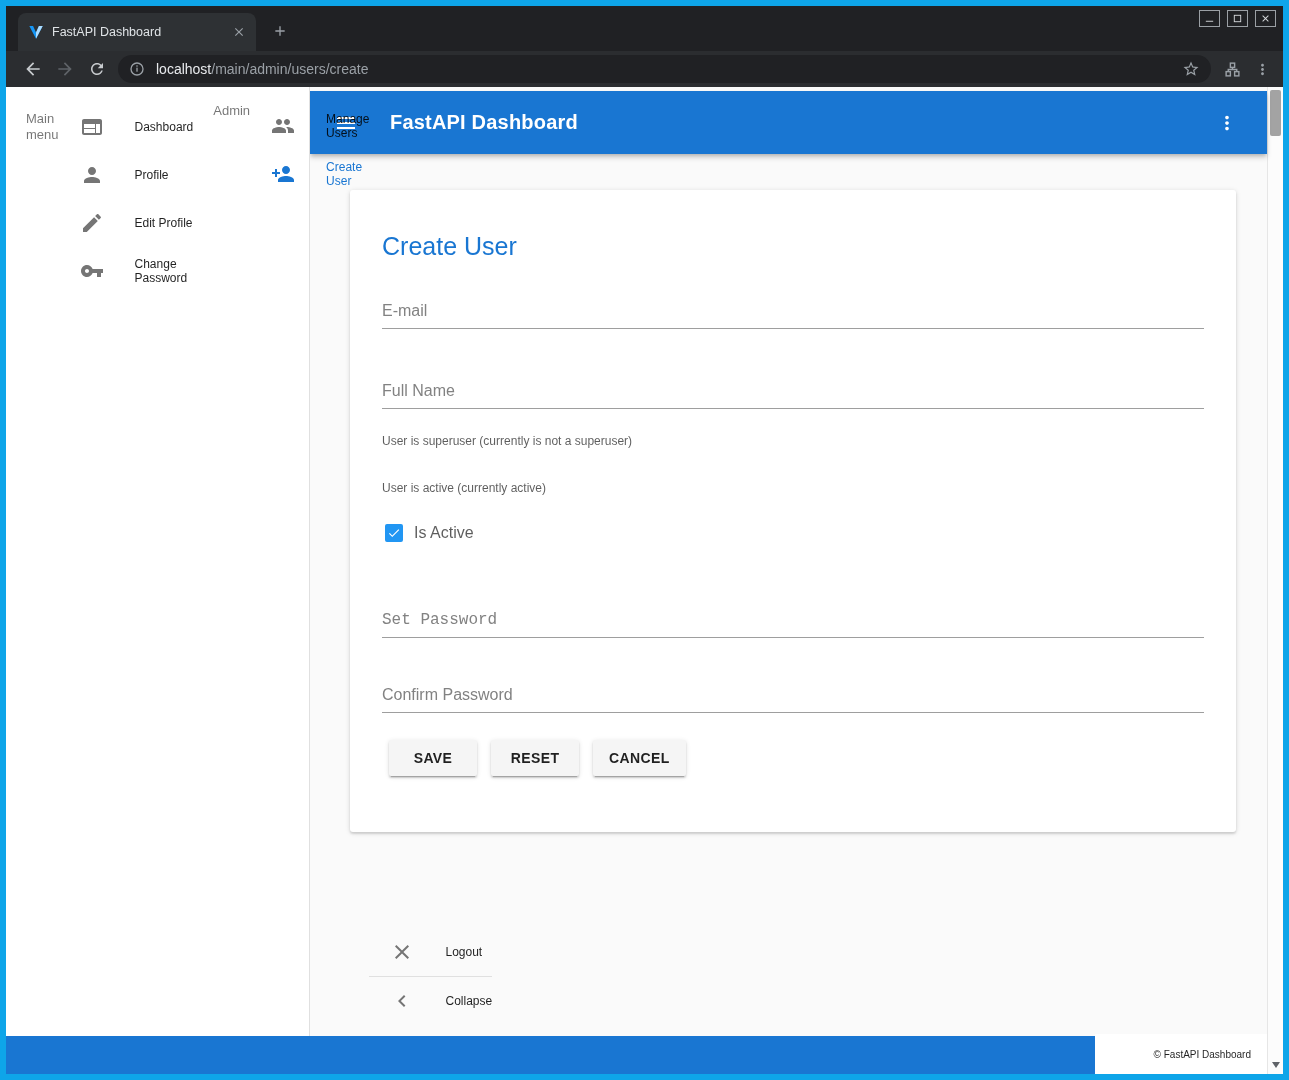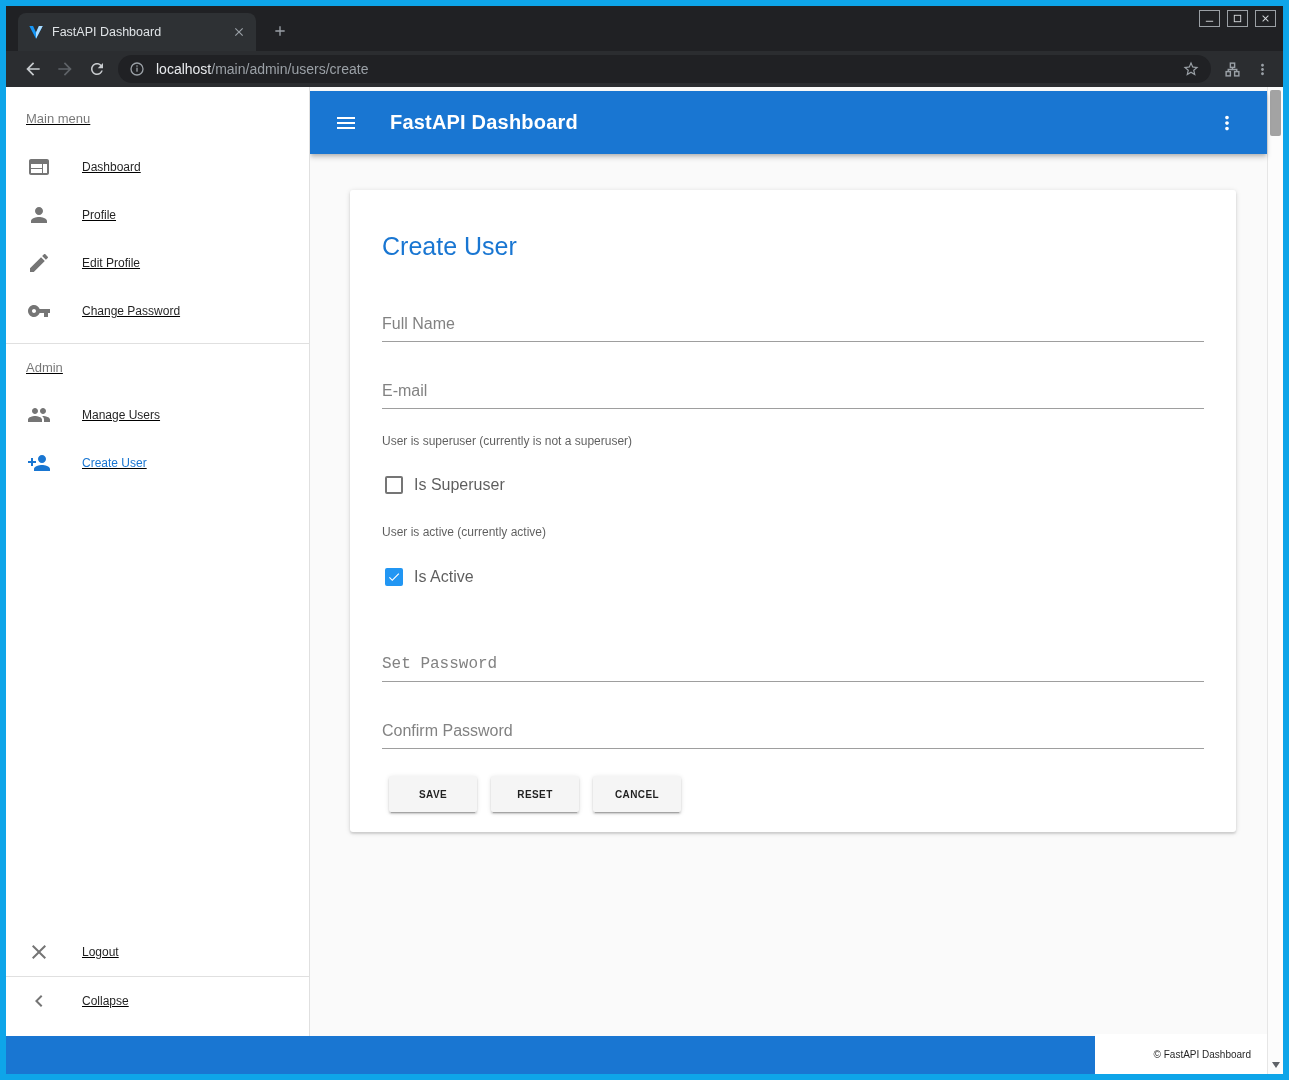--- a/index.html
+++ b/index.html
@@ -27,21 +27,21 @@
   .url { font-size: 14px; margin-left: 10px; white-space: nowrap; }
   .url .host { color: #e8eaed; }
   .url .path { color: #9aa0a6; }
   .omni-star { margin-left: auto; width: 20px; height: 20px; color: #9aa0a6; display: flex; align-items: center; justify-content: center; cursor: pointer; }
   .nav-right { position: absolute; right: 6px; top: 4px; height: 28px; display: flex; align-items: center; }
   .nav-right .rbtn { width: 30px; height: 28px; display: flex; align-items: center; justify-content: center; color: #9aa0a6; cursor: pointer; }
 
   
   .content { position: absolute; top: 81px; left: 0; right: 0; bottom: 0; background: #fafafa; }
 
-  .sidebar { position: absolute; left: 0; top: 0; width: 304px; bottom: 38px; background: #fff; border-right: 1px solid #e0e0e0; display: flex; flex-direction: column; z-index: 3; text-decoration: underline; }
+  .sidebar { position: absolute; left: 0; top: 0; width: 304px; bottom: 38px; background: #fff; border-right: 1px solid #e0e0e0; display: flex; flex-direction: row; z-index: 3; }
   .section-label { font-size: 13px; color: rgba(0,0,0,.54); padding-left: 20px; height: 16px; line-height: 16px; }
   .label-main { margin-top: 24px; }
   .items-main { margin-top: 16px; }
   .label-admin { margin-top: 16px; }
   .items-admin { margin-top: 15px; }
   .nav-item { height: 48px; display: flex; align-items: center; padding-left: 21px; cursor: pointer; }
   .nav-item .nicon { width: 24px; height: 24px; margin-right: 31px; fill: #757575; flex: none; }
   .nav-item .nlabel { font-size: 12px; color: rgba(0,0,0,.87); }
   .nav-item.active .nicon { fill: var(--primary, #1976d2); }
   .nav-item.active .nlabel { color: var(--primary, #1976d2); }
@@ -52,32 +52,32 @@
   .appbar { position: absolute; left: 304px; right: 16px; top: 4px; height: 63px; background: var(--primary, #1976d2); display: flex; align-items: center; box-shadow: 0 2px 4px -1px rgba(0,0,0,.2), 0 4px 5px 0 rgba(0,0,0,.14); z-index: 2; }
   .menu-btn { width: 48px; height: 48px; margin-left: 12px; display: flex; align-items: center; justify-content: center; color: #fff; cursor: pointer; }
   .appbar-title { color: #fff; font-size: 20px; font-weight: 700; margin-left: 20px; letter-spacing: .2px; }
   .dots-btn { margin-left: auto; margin-right: 16px; width: 48px; height: 48px; display: flex; align-items: center; justify-content: center; color: #fff; cursor: pointer; }
 
   .main { position: absolute; left: 304px; top: 67px; right: 16px; bottom: 38px; background: #fafafa; }
   .card { position: absolute; left: 40px; top: 36px; width: 886px; height: 642px; background: #fff; border-radius: 3px; padding: 0 32px; box-shadow: 0 1px 5px rgba(0,0,0,.15), 0 2px 2px rgba(0,0,0,.1); }
   .card-title { margin-top: 40px; font-size: 25px; line-height: 32px; font-weight: 400; color: var(--primary, #1976d2); }
   .field input { width: 100%; border: none; outline: none; background: transparent; font-size: 16px; height: 35px; border-bottom: 1px solid #9e9e9e; color: rgba(0,0,0,.87); font-family: inherit; }
   .field input::placeholder { color: #828282; opacity: 1; }
-  .f1 { margin-top: 45px; } .f2 { margin-top: 32px; } .f3 { margin-top: 60px; font-family: Liberation Mono, monospace; } .f4 { margin-top: 32px; }
+  .f1 { margin-top: 45px; } .f2 { margin-top: 32px; } .f3 { margin-top: 60px; font-family: Liberation Mono, monospace; } .f4 { margin-top: 40px; }
   .hint { font-size: 12px; color: rgba(0,0,0,.64); height: 20px; line-height: 20px; }
   .hint1 { margin-top: 22px; } .hint2 { margin-top: 27px; }
   .cb-row { display: flex; align-items: center; height: 20px; margin-left: 3px; cursor: pointer; }
   .cb-row1 { margin-top: 24px; } .cb-row2 { margin-top: 25px; }
   .cb { width: 18px; height: 18px; border: 2px solid rgba(0,0,0,.54); border-radius: 2px; display: flex; align-items: center; justify-content: center; flex: none; }
   .cb svg { display: none; width: 14px; height: 14px; fill: #fff; }
   .cb[data-checked="true"] { background: var(--checkbox-active, #2196f3); border-color: var(--checkbox-active, #2196f3); }
   .cb[data-checked="true"] svg { display: block; }
   .cb-label { margin-left: 11px; font-size: 16px; color: rgba(0,0,0,.64); }
   .btn-row { margin-top: 27px; display: flex; padding-left: 7px; }
-  .btn { height: 36px; min-width: 88px; padding: 0 16px; background: #f5f5f5; border: none; border-radius: 2px; font-family: inherit; font-size: 10px; font-weight: 700; letter-spacing: .4px; color: rgba(0,0,0,.87); margin-right: 14px; cursor: pointer; box-shadow: 0 3px 1px -2px rgba(0,0,0,.2), 0 2px 2px 0 rgba(0,0,0,.14), 0 1px 5px 0 rgba(0,0,0,.12); }
+  .btn { height: 36px; min-width: 88px; padding: 0 16px; background: #f5f5f5; border: none; border-radius: 2px; font-family: inherit; font-size: 14px; font-weight: 700; letter-spacing: .4px; color: rgba(0,0,0,.87); margin-right: 14px; cursor: pointer; box-shadow: 0 3px 1px -2px rgba(0,0,0,.2), 0 2px 2px 0 rgba(0,0,0,.14), 0 1px 5px 0 rgba(0,0,0,.12); }
 
   .footer { position: absolute; left: 0; right: 16px; bottom: 0; height: 38px; background: var(--primary, #1976d2); }
   .copyright-panel { position: absolute; right: 0; top: -2px; height: 40px; width: 172px; background: #fff; display: flex; align-items: center; justify-content: flex-end; padding-right: 16px; font-size: 10px; color: rgba(0,0,0,.87); }
 
   .scrollbar { position: absolute; right: 0; top: 0; width: 16px; bottom: 0; background: #fcfcfc; border-left: 1px solid #e6e6e6; }
   .scroll-thumb { position: absolute; top: 3px; left: 2px; width: 11px; height: 46px; background: #a3a3a3; border-radius: 2px; cursor: pointer; }
   .scroll-down { position: absolute; bottom: 6px; left: 4px; width: 0; height: 0; border-left: 4px solid transparent; border-right: 4px solid transparent; border-top: 6px solid #5f6368; }
 </style>
 </head>
 <body>
@@ -243,34 +243,28 @@
         <svg width="22" height="22" viewBox="0 0 24 24" fill="currentColor">
             <path d="M12 8c1.1 0 2-.9 2-2s-.9-2-2-2-2 .9-2 2 .9 2 2 2zm0 2c-1.1 0-2 .9-2 2s.9 2 2 2 2-.9 2-2-.9-2-2-2zm0 6c-1.1 0-2 .9-2 2s.9 2 2 2 2-.9 2-2-.9-2-2-2z"></path>
           </svg>
       </span>
     </header>
 
     <main class="main">
       <div class="card">
         <div class="card-title">Create User</div>
 
+        <div class="field f2">
+          <input type="text" placeholder="E-mail" style="">
+        </div>
         <div class="field f1">
           <input type="text" placeholder="Full Name" style="">
         </div>
-        <div class="field f2">
-          <input type="text" placeholder="E-mail" style="">
-        </div>
 
         <div class="hint hint1">User is superuser (currently is not a superuser)</div>
-        <div class="cb-row cb-row1">
-          <span class="cb" data-checked="false">
-            
-          </span>
-          <span class="cb-label">Is Superuser</span>
-        </div>
 
         <div class="hint hint2">User is active (currently active)</div>
         <div class="cb-row cb-row2">
           <span class="cb" data-checked="true">
             <svg viewBox="0 0 24 24">
                 <path d="M9 16.17L4.83 12l-1.42 1.41L9 19 21 7l-1.41-1.41z"></path>
               </svg>
           </span>
           <span class="cb-label">Is Active</span>
         </div>

